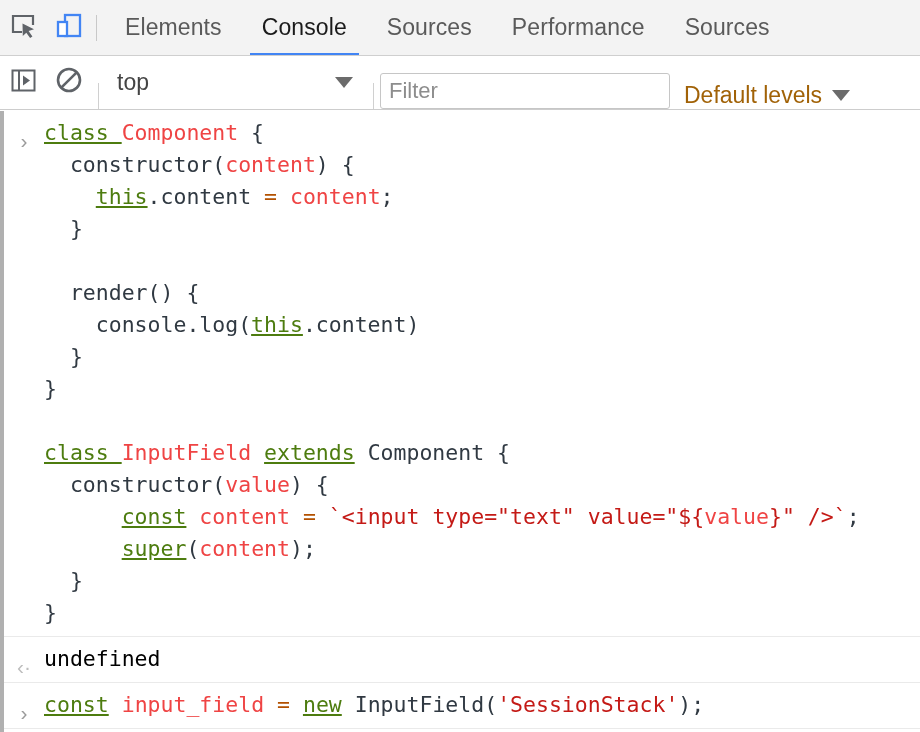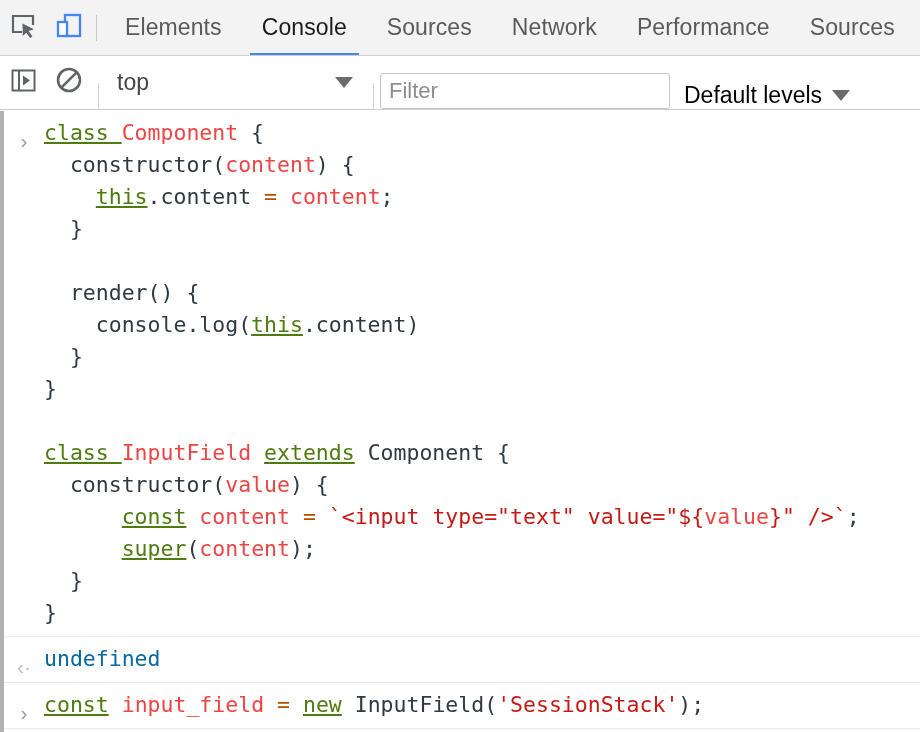--- a/index.html
+++ b/index.html
@@ -86,21 +86,21 @@
     background:#fff;
     font-family:"Liberation Sans", sans-serif;
     font-size:22px; color:#333;
     padding:17px 8px;
     flex:0 0 auto;
   }
   .filter-input::placeholder { color:#8d8d8d; }
   .levels {
     display:flex; align-items:center; gap:10px;
     margin-left:14px; flex:0 0 auto;
-    font-size:23px; color:#000000;
+    font-size:23px; color:#a16207;
     white-space:nowrap;
   }
 
   
   .console {
     position:absolute; left:4px; top:111px;
     width:916px; height:621px;
     background:#ffffff;
     overflow:hidden;
   }
@@ -126,21 +126,21 @@
   .code {
     flex:1 1 auto;
     font-family:"DejaVu Sans Mono", monospace;
     font-size:21.5px;
     line-height:32px;
     color:#303942;
     white-space:pre;
     padding:6px 0 7px 0;
     overflow:hidden;
   }
-  .code.result { color:#0369a1; }
+  .code.result { color:#000000; }
 
   
   .kw   { color:#4d7c0f;text-decoration:underline; }   
   .id   { color:#ef4444; }   
   .op   { color:#b35100; }   
   .str  { color:#c41a16; }   
   .pl   { color:#303942; }   
 
   .arrow-in { color:#9a9a9a; font-size:21px; line-height:1; padding-top:10px; }
   .arrow-out { color:#bdbdbd; font-size:21px; line-height:1; padding-top:10px; }
@@ -176,23 +176,20 @@
       <div class="tab">
         <span>Elements</span>
       </div>
       <div class="tab active">
         <span>Console</span>
       </div>
       <div class="tab">
         <span>Sources</span>
       </div>
       <div class="tab">
-        <span>Network</span>
-      </div>
-      <div class="tab">
         <span>Performance</span>
       </div>
       <div class="tab">
         <span>Sources</span>
       </div>
     </div>
   </div>
 
   <div class="filterbar">
 

